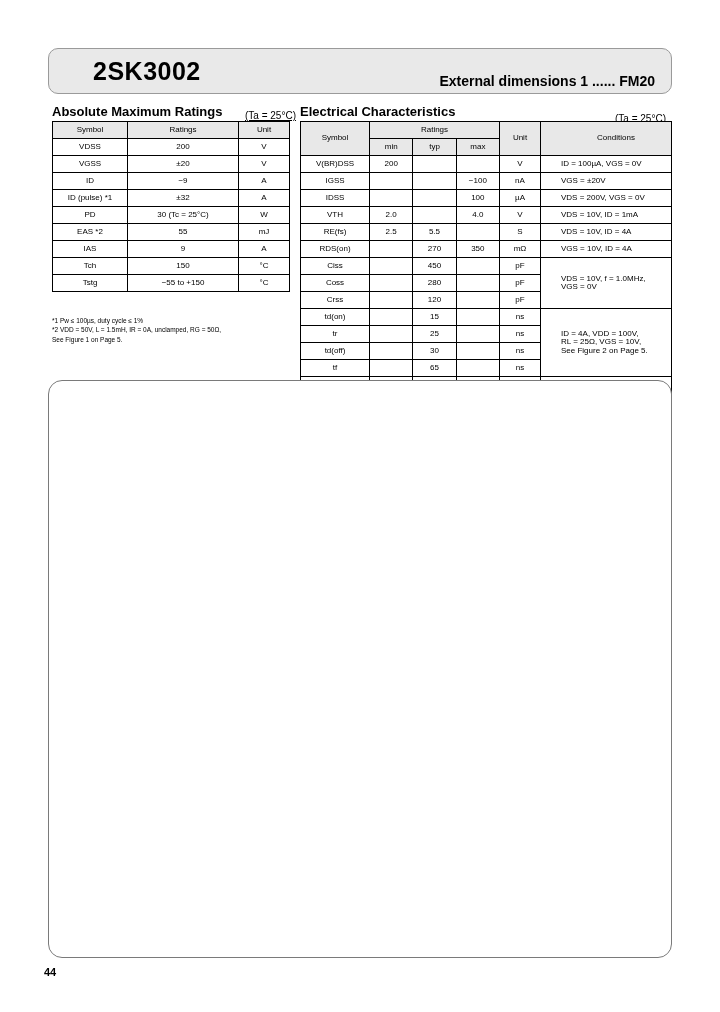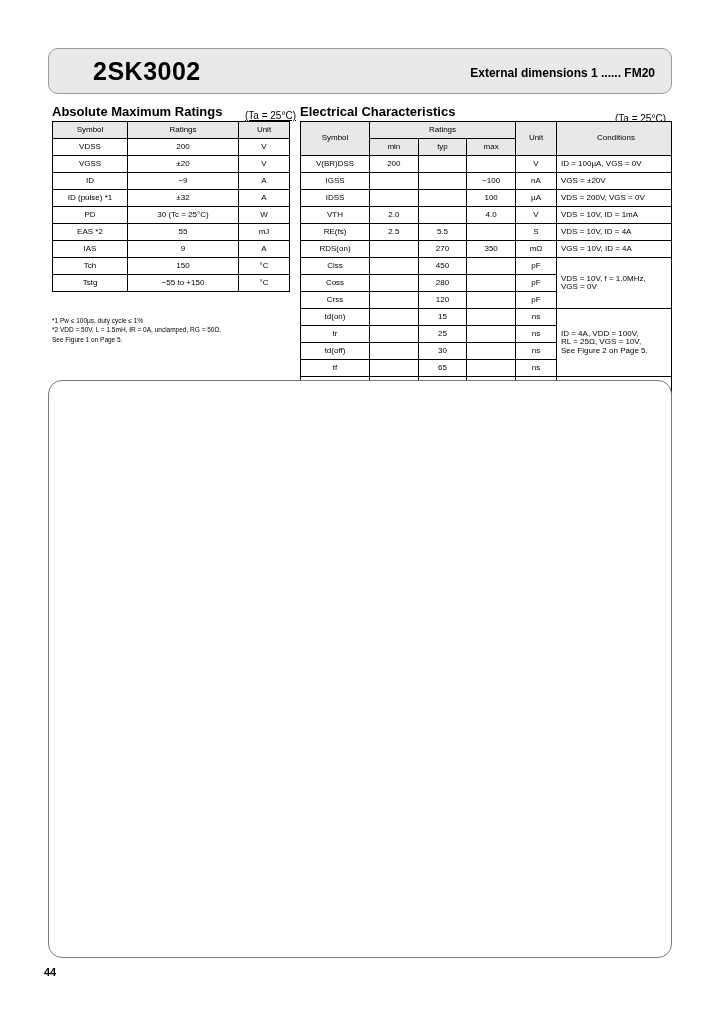--- a/index.html
+++ b/index.html
@@ -38,22 +38,22 @@
     position: absolute;
     left: 44px;
     top: 8px;
     font-size: 25px;
     font-weight: bold;
     letter-spacing: 0.5px;
   }
   .header-right {
     position: absolute;
     right: 16px;
-    top: 17px;
-    font-size: 12px;
+    top: 24px;
+    font-size: 14px;
     font-weight: bold;
   }
   
   .sec-title {
     position: absolute;
     font-size: 13px;
     font-weight: bold;
   }
   .sec-note {
     position: absolute;
@@ -100,21 +100,21 @@
   
   #ec-table {
     position: absolute;
     left: 300px;
     top: 121px;
     width: 372px;
   }
   #ec-table td.c-sym { width: 68px; }
   #ec-table td.c-min, #ec-table td.c-typ, #ec-table td.c-max { width: 36px; }
   #ec-table td.c-unit { width: 40px; }
-  #ec-table td.c-cond { width: 110px; text-align: left; padding-left: 4px; }
+  #ec-table td.c-cond { width: 110px; text-align: left; padding-left: 20px; }
   
   .figure-box {
     position: absolute;
     left: 48px;
     top: 380px;
     width: 624px;
     height: 578px;
     border: 1px solid #7a7a7a;
     border-radius: 14px;
     box-sizing: border-box;

